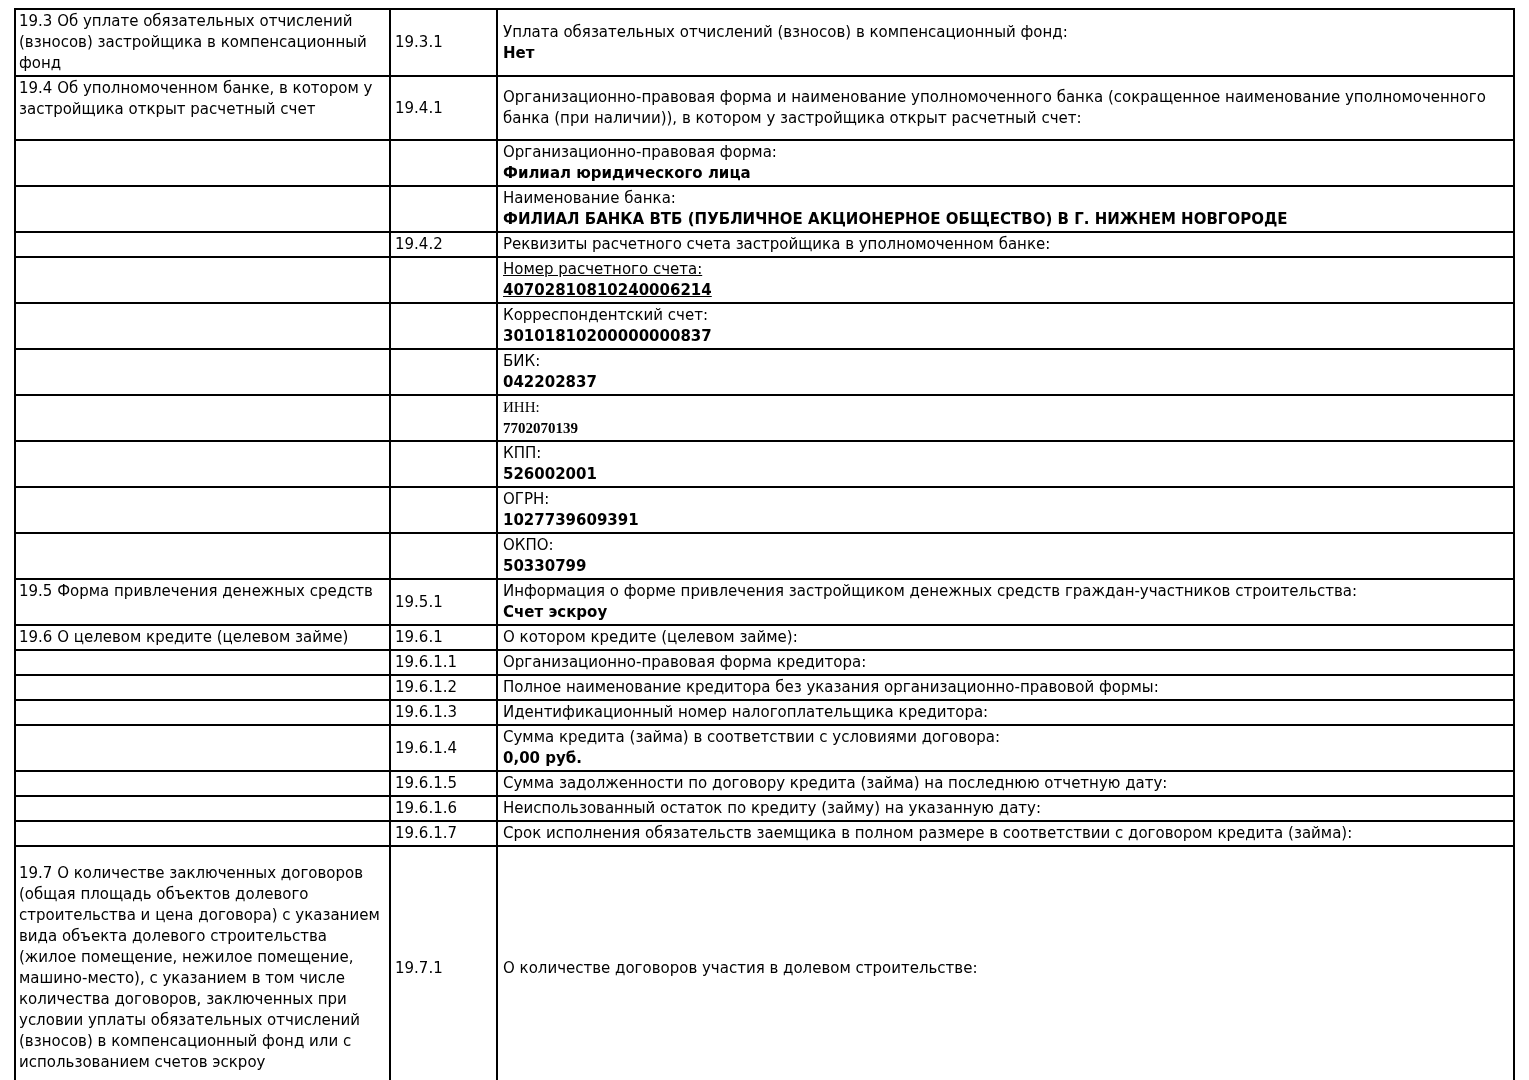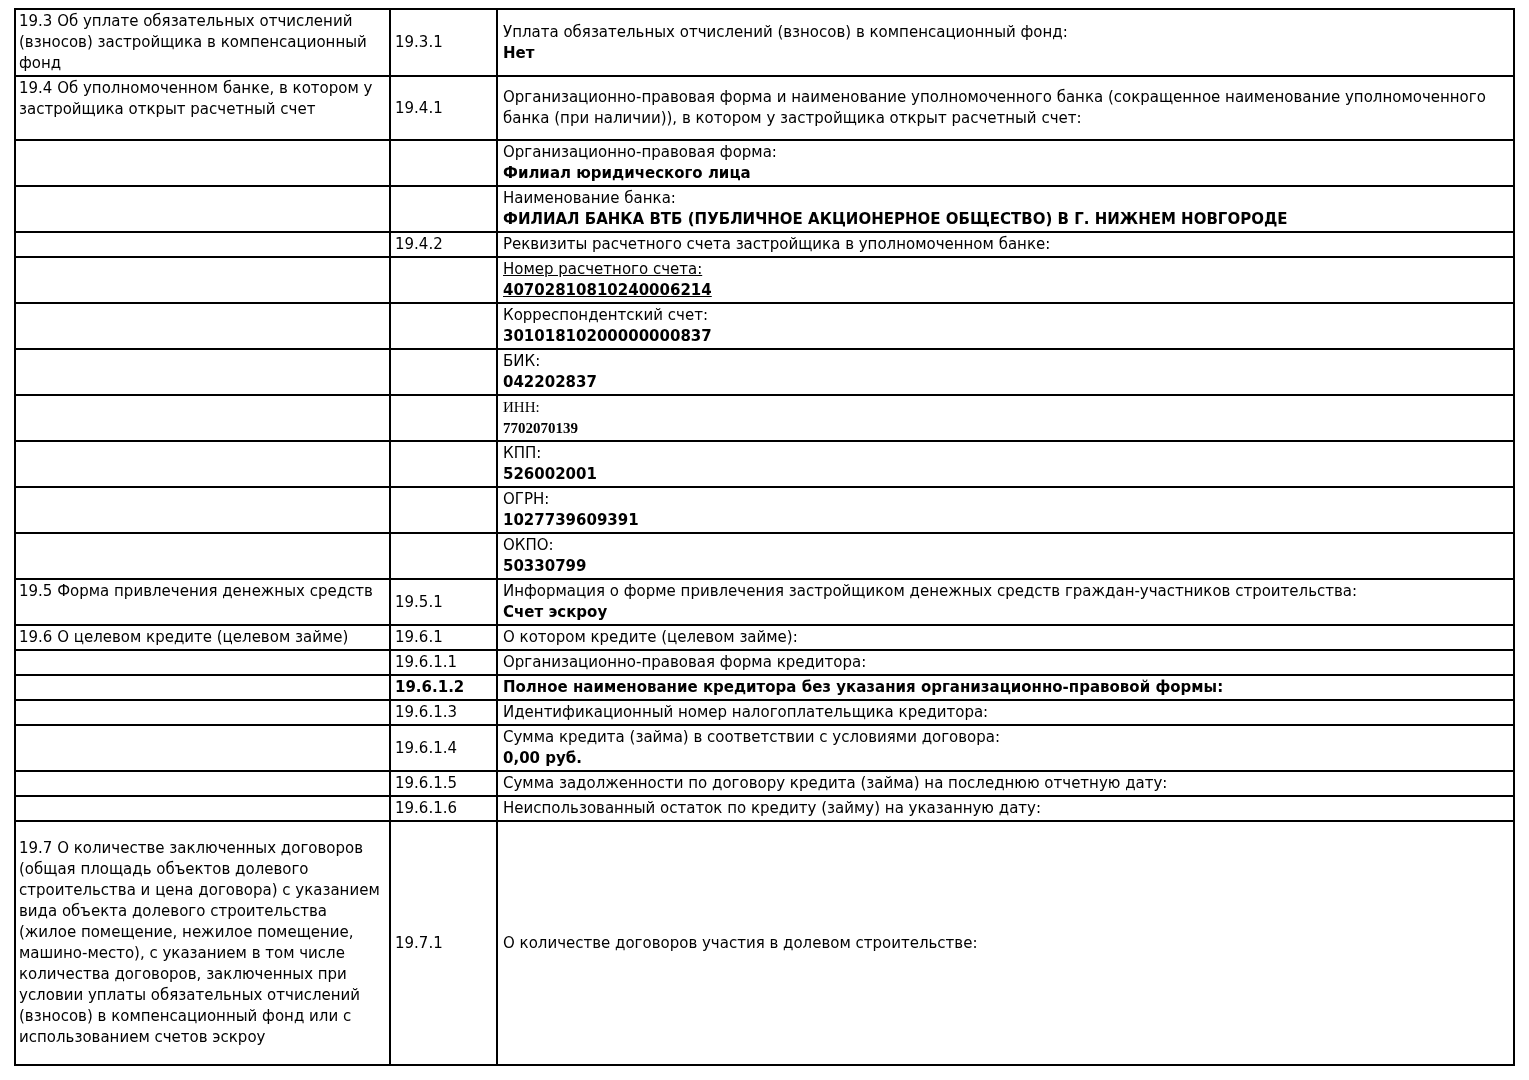--- a/index.html
+++ b/index.html
@@ -160,21 +160,21 @@
             <div class="content-line">О котором кредите (целевом займе):</div>
           </td>
         </tr>
         <tr style="height: 23px;">
           <td class="section-cell" style="vertical-align: top;"></td>
           <td class="code-cell">19.6.1.1</td>
           <td class="content-cell">
             <div class="content-line">Организационно-правовая форма кредитора:</div>
           </td>
         </tr>
-        <tr style="height: 23px; font-weight: bold;">
+        <tr style="height: 23px;">
           <td class="section-cell" style="vertical-align: top;"></td>
           <td class="code-cell">19.6.1.2</td>
           <td class="content-cell">
             <div class="content-line">Полное наименование кредитора без указания организационно-правовой формы:</div>
           </td>
         </tr>
         <tr style="height: 23px;">
           <td class="section-cell" style="vertical-align: top;"></td>
           <td class="code-cell">19.6.1.3</td>
           <td class="content-cell">
@@ -194,20 +194,27 @@
           <td class="code-cell">19.6.1.5</td>
           <td class="content-cell">
             <div class="content-line">Сумма задолженности по договору кредита (займа) на последнюю отчетную дату:</div>
           </td>
         </tr>
         <tr style="height: 23px; padding-left: 44px;">
           <td class="section-cell" style="vertical-align: top;"></td>
           <td class="code-cell">19.6.1.6</td>
           <td class="content-cell">
             <div class="content-line">Неиспользованный остаток по кредиту (займу) на указанную дату:</div>
+          </td>
+        </tr>
+        <tr style="height: 23px;">
+          <td class="section-cell" style="vertical-align: top;"></td>
+          <td class="code-cell">19.6.1.7</td>
+          <td class="content-cell">
+            <div class="content-line">Срок исполнения обязательств заемщика в полном размере в соответствии с договором кредита (займа):</div>
           </td>
         </tr>
         <tr style="height: 244px;">
           <td class="section-cell" style="vertical-align: middle;">19.7 О количестве заключенных договоров (общая площадь объектов долевого строительства и цена договора) с указанием вида объекта долевого строительства (жилое помещение, нежилое помещение, машино-место), с указанием в том числе количества договоров, заключенных при условии уплаты обязательных отчислений (взносов) в компенсационный фонд или с использованием счетов эскроу</td>
           <td class="code-cell">19.7.1</td>
           <td class="content-cell">
             <div class="content-line">О количестве договоров участия в долевом строительстве:</div>
           </td>
         </tr>
       </tbody>

